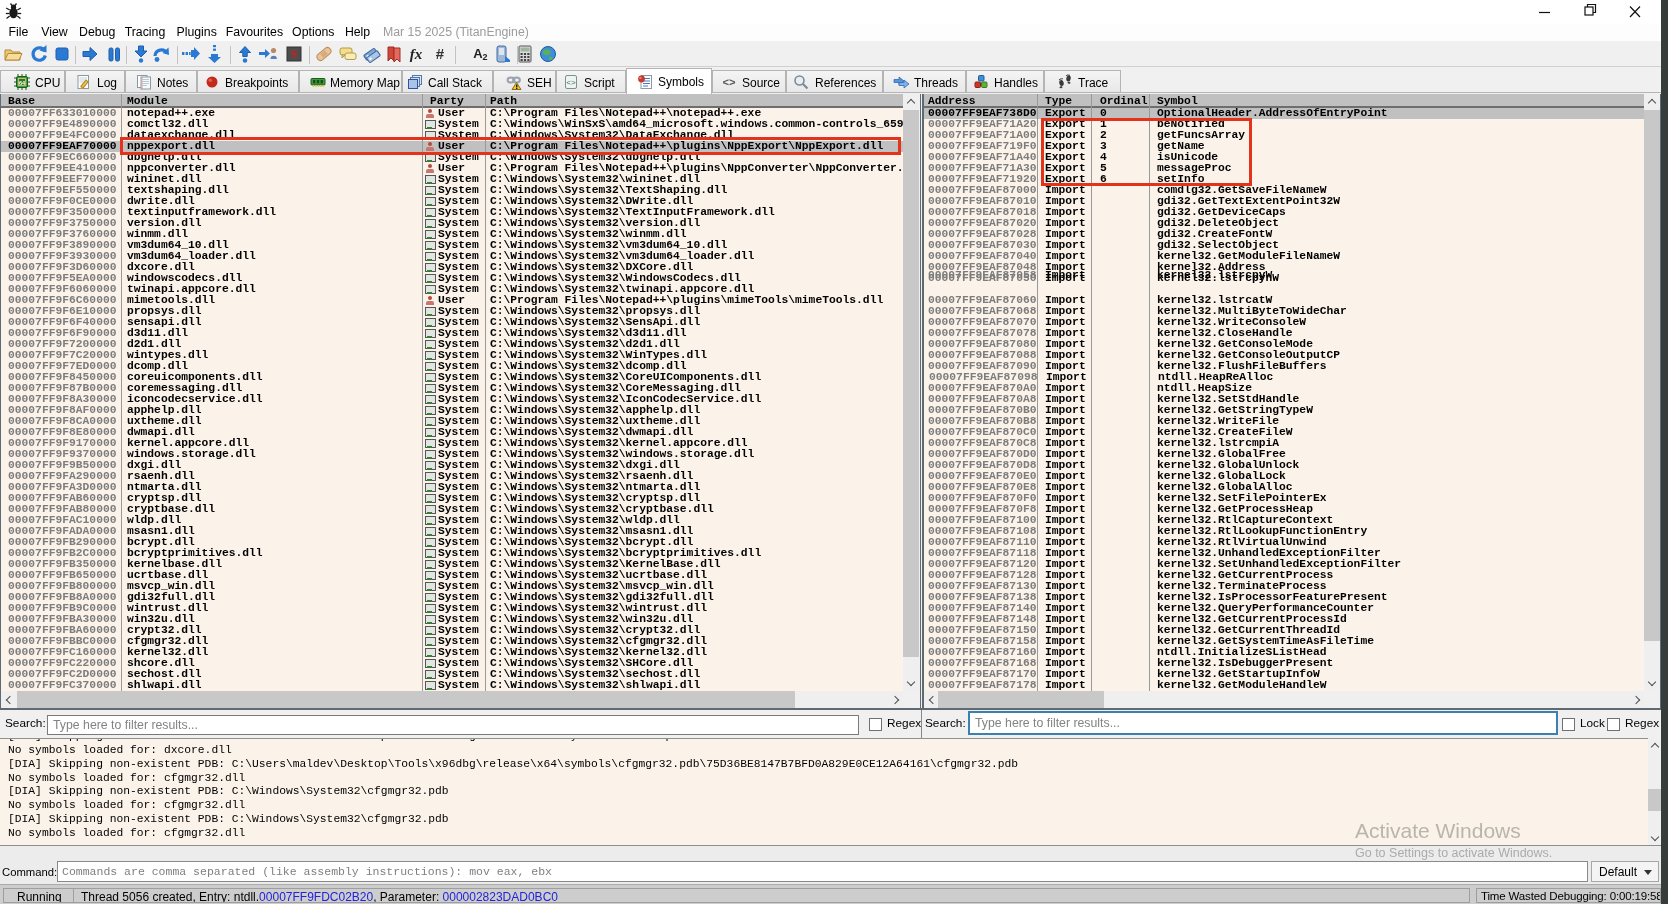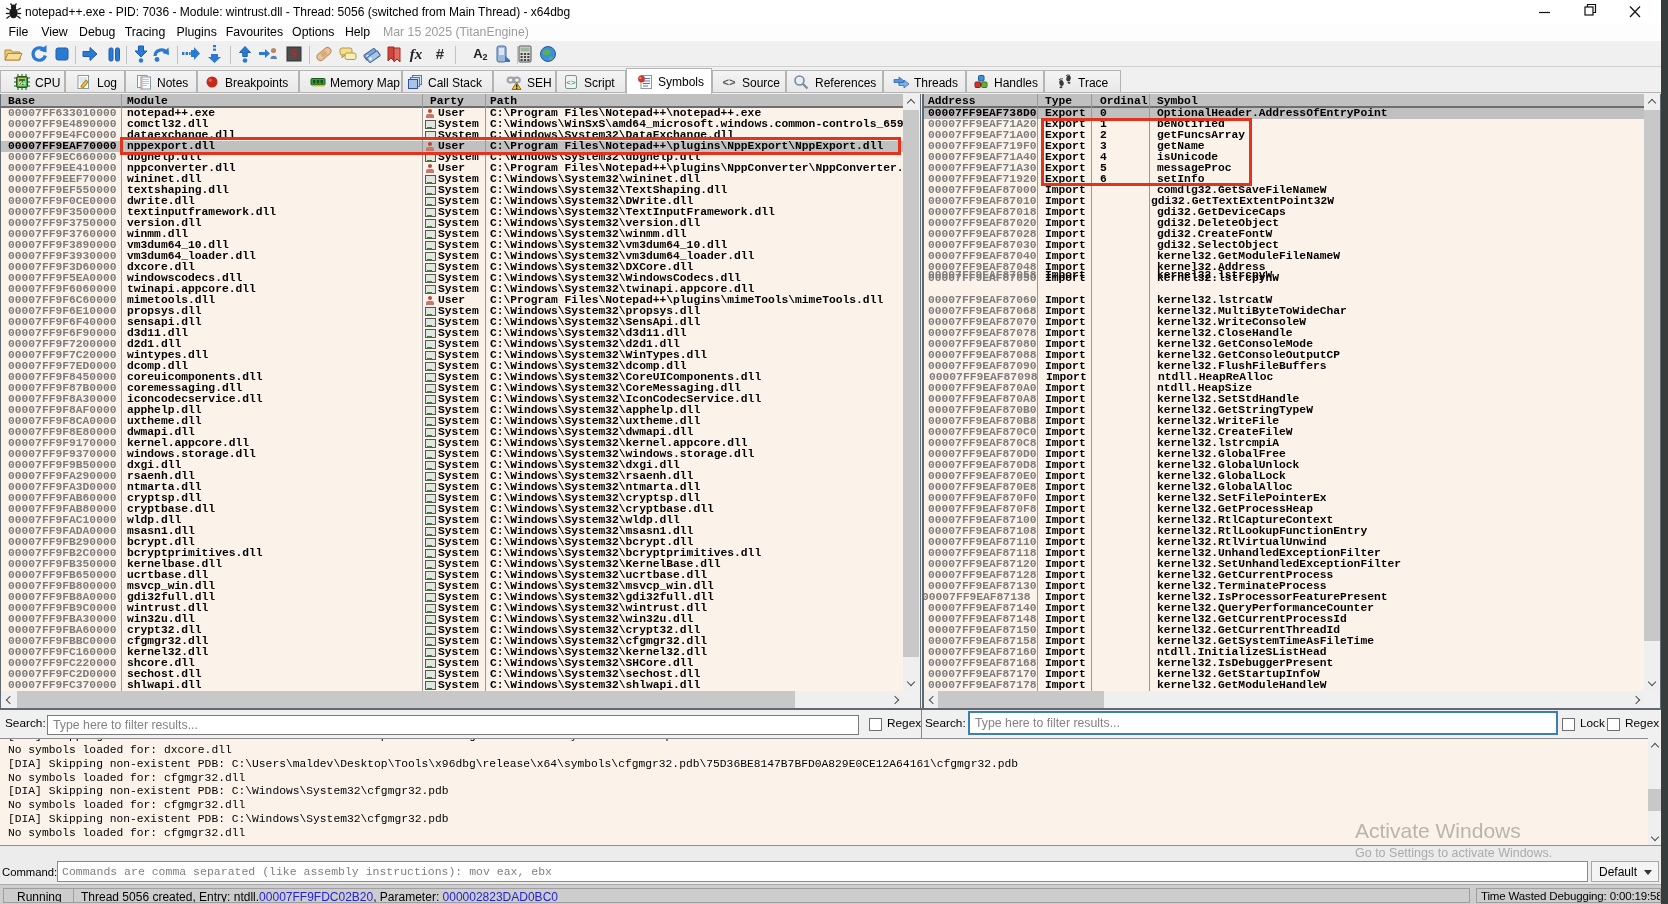--- a/index.html
+++ b/index.html
@@ -83,21 +83,20 @@
 <path d="M4.7 7 L1.2 5"></path>
         <path d="M4.5 10.5 L0.8 10.5"></path>
         <path d="M4.7 13 L1.5 15.5"></path>
 <path d="M12.3 7 L15.8 5"></path>
         <path d="M12.5 10.5 L16.2 10.5"></path>
         <path d="M12.3 13 L15.5 15.5"></path>
 <path d="M7 2.5 L5.5 0.5"></path>
         <path d="M10 2.5 L11.5 0.5"></path>
       </g>
     </svg>
-<div id="titletext">notepad++.exe - PID: 7036 - Module: wintrust.dll - Thread: 5056 (switched from Main Thread) - x64dbg</div>
 <svg class="abs" style="left:1533px;top:0" width="120" height="24" viewBox="0 0 120 24">
       <path d="M6 12.5 H17" stroke="#111" stroke-width="1.2" fill="none"></path>
       <rect x="52" y="7" width="8" height="8" fill="none" stroke="#111" stroke-width="1.2"></rect>
       <path d="M54.5 7 V4.5 H62.5 V12.5 H60" stroke="#111" stroke-width="1.2" fill="none"></path>
       <path d="M97 6.5 L107 17 M107 6.5 L97 17" stroke="#111" stroke-width="1.2" fill="none"></path>
     </svg>
 </div>
 <div id="menubar">
 <span class="menu" style="left:8.6px">File</span>
 <span class="menu" style="left:41.3px">View</span>
@@ -448,21 +447,21 @@
 <div class="colline" style="left:169px;height:597px"></div>
 <div class="colline" style="left:227px;height:597px"></div>
 <div class="row" style="left:0;top:14px;width:722px"><span class="cell bk" style="left:6px">00007FF9EAF738D0</span><span class="cell bk" style="left:123px">Export</span><span class="cell bk" style="left:178px">0</span><span class="cell bk" style="left:235px">OptionalHeader.AddressOfEntryPoint</span></div>
 <div class="row" style="left:0;top:25px;width:722px"><span class="cell ga" style="left:6px">00007FF9EAF71A20</span><span class="cell bk" style="left:123px">Export</span><span class="cell bk" style="left:178px">1</span><span class="cell bk" style="left:235px">beNotified</span></div>
 <div class="row" style="left:0;top:36px;width:722px"><span class="cell ga" style="left:6px">00007FF9EAF71A00</span><span class="cell bk" style="left:123px">Export</span><span class="cell bk" style="left:178px">2</span><span class="cell bk" style="left:235px">getFuncsArray</span></div>
 <div class="row" style="left:0;top:47px;width:722px"><span class="cell ga" style="left:6px">00007FF9EAF719F0</span><span class="cell bk" style="left:123px">Export</span><span class="cell bk" style="left:178px">3</span><span class="cell bk" style="left:235px">getName</span></div>
 <div class="row" style="left:0;top:58px;width:722px"><span class="cell ga" style="left:6px">00007FF9EAF71A40</span><span class="cell bk" style="left:123px">Export</span><span class="cell bk" style="left:178px">4</span><span class="cell bk" style="left:235px">isUnicode</span></div>
 <div class="row" style="left:0;top:69px;width:722px"><span class="cell ga" style="left:6px">00007FF9EAF71A30</span><span class="cell bk" style="left:123px">Export</span><span class="cell bk" style="left:178px">5</span><span class="cell bk" style="left:235px">messageProc</span></div>
 <div class="row" style="left:0;top:80px;width:722px"><span class="cell ga" style="left:6px">00007FF9EAF71920</span><span class="cell bk" style="left:123px">Export</span><span class="cell bk" style="left:178px">6</span><span class="cell bk" style="left:235px">setInfo</span></div>
 <div class="row" style="left:0;top:91px;width:722px"><span class="cell ga" style="left:6px">00007FF9EAF87000</span><span class="cell bk" style="left:123px">Import</span><span class="cell bk" style="left:178px"></span><span class="cell bk" style="left:235px">comdlg32.GetSaveFileNameW</span></div>
-<div class="row" style="left:0;top:102px;width:722px"><span class="cell ga" style="left:6px">00007FF9EAF87010</span><span class="cell bk" style="left:123px">Import</span><span class="cell bk" style="left:178px"></span><span class="cell bk" style="left:229px">gdi32.GetTextExtentPoint32W</span></div>
+<div class="row" style="left:0;top:102px;width:722px"><span class="cell ga" style="left:6px">00007FF9EAF87010</span><span class="cell bk" style="left:123px">Import</span><span class="cell bk" style="left:178px"></span><span class="cell bk" style="left:235px">gdi32.GetTextExtentPoint32W</span></div>
 <div class="row" style="left:0;top:113px;width:722px"><span class="cell ga" style="left:6px">00007FF9EAF87018</span><span class="cell bk" style="left:123px">Import</span><span class="cell bk" style="left:178px"></span><span class="cell bk" style="left:235px">gdi32.GetDeviceCaps</span></div>
 <div class="row" style="left:0;top:124px;width:722px"><span class="cell ga" style="left:6px">00007FF9EAF87020</span><span class="cell bk" style="left:123px">Import</span><span class="cell bk" style="left:178px"></span><span class="cell bk" style="left:235px">gdi32.DeleteObject</span></div>
 <div class="row" style="left:0;top:135px;width:722px"><span class="cell ga" style="left:6px">00007FF9EAF87028</span><span class="cell bk" style="left:123px">Import</span><span class="cell bk" style="left:178px"></span><span class="cell bk" style="left:235px">gdi32.CreateFontW</span></div>
 <div class="row" style="left:0;top:146px;width:722px"><span class="cell ga" style="left:6px">00007FF9EAF87030</span><span class="cell bk" style="left:123px">Import</span><span class="cell bk" style="left:178px"></span><span class="cell bk" style="left:235px">gdi32.SelectObject</span></div>
 <div class="row" style="left:0;top:157px;width:722px"><span class="cell ga" style="left:6px">00007FF9EAF87040</span><span class="cell bk" style="left:123px">Import</span><span class="cell bk" style="left:178px"></span><span class="cell bk" style="left:235px">kernel32.GetModuleFileNameW</span></div>
 <div class="row" style="left:0;top:168px;width:722px"><span class="cell ga" style="left:6px">00007FF9EAF87048</span><span class="cell bk" style="left:123px">Import</span><span class="cell bk" style="left:178px"></span><span class="cell bk" style="left:235px">kernel32.Address</span></div>
 <div class="row" style="left:0;top:179px;width:722px"><span class="cell ga" style="left:6px">00007FF9EAF87050</span><span class="cell bk" style="left:123px">Import</span><span class="cell bk" style="left:178px"></span><span class="cell bk" style="left:235px">kernel32.lstrcpynW</span></div>
 <div class="row" style="left:0;top:176px;width:722px"><span class="cell ga" style="left:6px">00007FF9EAF87058</span><span class="cell bk" style="left:123px">Import</span><span class="cell bk" style="left:178px"></span><span class="cell bk" style="left:235px">kernel32.lstrcpyW</span></div>
 <div class="row" style="left:0;top:201px;width:722px"><span class="cell ga" style="left:6px">00007FF9EAF87060</span><span class="cell bk" style="left:123px">Import</span><span class="cell bk" style="left:178px"></span><span class="cell bk" style="left:235px">kernel32.lstrcatW</span></div>
 <div class="row" style="left:0;top:212px;width:722px"><span class="cell ga" style="left:6px">00007FF9EAF87068</span><span class="cell bk" style="left:123px">Import</span><span class="cell bk" style="left:178px"></span><span class="cell bk" style="left:235px">kernel32.MultiByteToWideChar</span></div>
@@ -484,21 +483,21 @@
 <div class="row" style="left:0;top:388px;width:722px"><span class="cell ga" style="left:6px">00007FF9EAF870E8</span><span class="cell bk" style="left:123px">Import</span><span class="cell bk" style="left:178px"></span><span class="cell bk" style="left:235px">kernel32.GlobalAlloc</span></div>
 <div class="row" style="left:0;top:399px;width:722px"><span class="cell ga" style="left:6px">00007FF9EAF870F0</span><span class="cell bk" style="left:123px">Import</span><span class="cell bk" style="left:178px"></span><span class="cell bk" style="left:235px">kernel32.SetFilePointerEx</span></div>
 <div class="row" style="left:0;top:410px;width:722px"><span class="cell ga" style="left:6px">00007FF9EAF870F8</span><span class="cell bk" style="left:123px">Import</span><span class="cell bk" style="left:178px"></span><span class="cell bk" style="left:235px">kernel32.GetProcessHeap</span></div>
 <div class="row" style="left:0;top:421px;width:722px"><span class="cell ga" style="left:6px">00007FF9EAF87100</span><span class="cell bk" style="left:123px">Import</span><span class="cell bk" style="left:178px"></span><span class="cell bk" style="left:235px">kernel32.RtlCaptureContext</span></div>
 <div class="row" style="left:0;top:432px;width:722px"><span class="cell ga" style="left:6px">00007FF9EAF87108</span><span class="cell bk" style="left:123px">Import</span><span class="cell bk" style="left:178px"></span><span class="cell bk" style="left:235px">kernel32.RtlLookupFunctionEntry</span></div>
 <div class="row" style="left:0;top:443px;width:722px"><span class="cell ga" style="left:6px">00007FF9EAF87110</span><span class="cell bk" style="left:123px">Import</span><span class="cell bk" style="left:178px"></span><span class="cell bk" style="left:235px">kernel32.RtlVirtualUnwind</span></div>
 <div class="row" style="left:0;top:454px;width:722px"><span class="cell ga" style="left:6px">00007FF9EAF87118</span><span class="cell bk" style="left:123px">Import</span><span class="cell bk" style="left:178px"></span><span class="cell bk" style="left:235px">kernel32.UnhandledExceptionFilter</span></div>
 <div class="row" style="left:0;top:465px;width:722px"><span class="cell ga" style="left:6px">00007FF9EAF87120</span><span class="cell bk" style="left:123px">Import</span><span class="cell bk" style="left:178px"></span><span class="cell bk" style="left:235px">kernel32.SetUnhandledExceptionFilter</span></div>
 <div class="row" style="left:0;top:476px;width:722px"><span class="cell ga" style="left:6px">00007FF9EAF87128</span><span class="cell bk" style="left:123px">Import</span><span class="cell bk" style="left:178px"></span><span class="cell bk" style="left:235px">kernel32.GetCurrentProcess</span></div>
 <div class="row" style="left:0;top:487px;width:722px"><span class="cell ga" style="left:6px">00007FF9EAF87130</span><span class="cell bk" style="left:123px">Import</span><span class="cell bk" style="left:178px"></span><span class="cell bk" style="left:235px">kernel32.TerminateProcess</span></div>
-<div class="row" style="left:0;top:498px;width:722px"><span class="cell ga" style="left:0">00007FF9EAF87138</span><span class="cell bk" style="left:123px">Import</span><span class="cell bk" style="left:178px"></span><span class="cell bk" style="left:235px">kernel32.IsProcessorFeaturePresent</span></div>
+<div class="row" style="left:0;top:498px;width:722px"><span class="cell ga" style="left:6px">00007FF9EAF87138</span><span class="cell bk" style="left:123px">Import</span><span class="cell bk" style="left:178px"></span><span class="cell bk" style="left:235px">kernel32.IsProcessorFeaturePresent</span></div>
 <div class="row" style="left:0;top:509px;width:722px"><span class="cell ga" style="left:6px">00007FF9EAF87140</span><span class="cell bk" style="left:123px">Import</span><span class="cell bk" style="left:178px"></span><span class="cell bk" style="left:235px">kernel32.QueryPerformanceCounter</span></div>
 <div class="row" style="left:0;top:520px;width:722px"><span class="cell ga" style="left:6px">00007FF9EAF87148</span><span class="cell bk" style="left:123px">Import</span><span class="cell bk" style="left:178px"></span><span class="cell bk" style="left:235px">kernel32.GetCurrentProcessId</span></div>
 <div class="row" style="left:0;top:531px;width:722px"><span class="cell ga" style="left:6px">00007FF9EAF87150</span><span class="cell bk" style="left:123px">Import</span><span class="cell bk" style="left:178px"></span><span class="cell bk" style="left:235px">kernel32.GetCurrentThreadId</span></div>
 <div class="row" style="left:0;top:542px;width:722px"><span class="cell ga" style="left:6px">00007FF9EAF87158</span><span class="cell bk" style="left:123px">Import</span><span class="cell bk" style="left:178px"></span><span class="cell bk" style="left:235px">kernel32.GetSystemTimeAsFileTime</span></div>
 <div class="row" style="left:0;top:553px;width:722px"><span class="cell ga" style="left:6px">00007FF9EAF87160</span><span class="cell bk" style="left:123px">Import</span><span class="cell bk" style="left:178px"></span><span class="cell bk" style="left:235px">ntdll.InitializeSListHead</span></div>
 <div class="row" style="left:0;top:564px;width:722px"><span class="cell ga" style="left:6px">00007FF9EAF87168</span><span class="cell bk" style="left:123px">Import</span><span class="cell bk" style="left:178px"></span><span class="cell bk" style="left:235px">kernel32.IsDebuggerPresent</span></div>
 <div class="row" style="left:0;top:575px;width:722px"><span class="cell ga" style="left:6px">00007FF9EAF87170</span><span class="cell bk" style="left:123px">Import</span><span class="cell bk" style="left:178px"></span><span class="cell bk" style="left:235px">kernel32.GetStartupInfoW</span></div>
 <div class="row" style="left:0;top:586px;width:722px"><span class="cell ga" style="left:6px">00007FF9EAF87178</span><span class="cell bk" style="left:123px">Import</span><span class="cell bk" style="left:178px"></span><span class="cell bk" style="left:235px">kernel32.GetModuleHandleW</span></div>
 </div>
 <div class="redbox" style="left:1041px;top:118px;width:211px;height:68px"></div>

